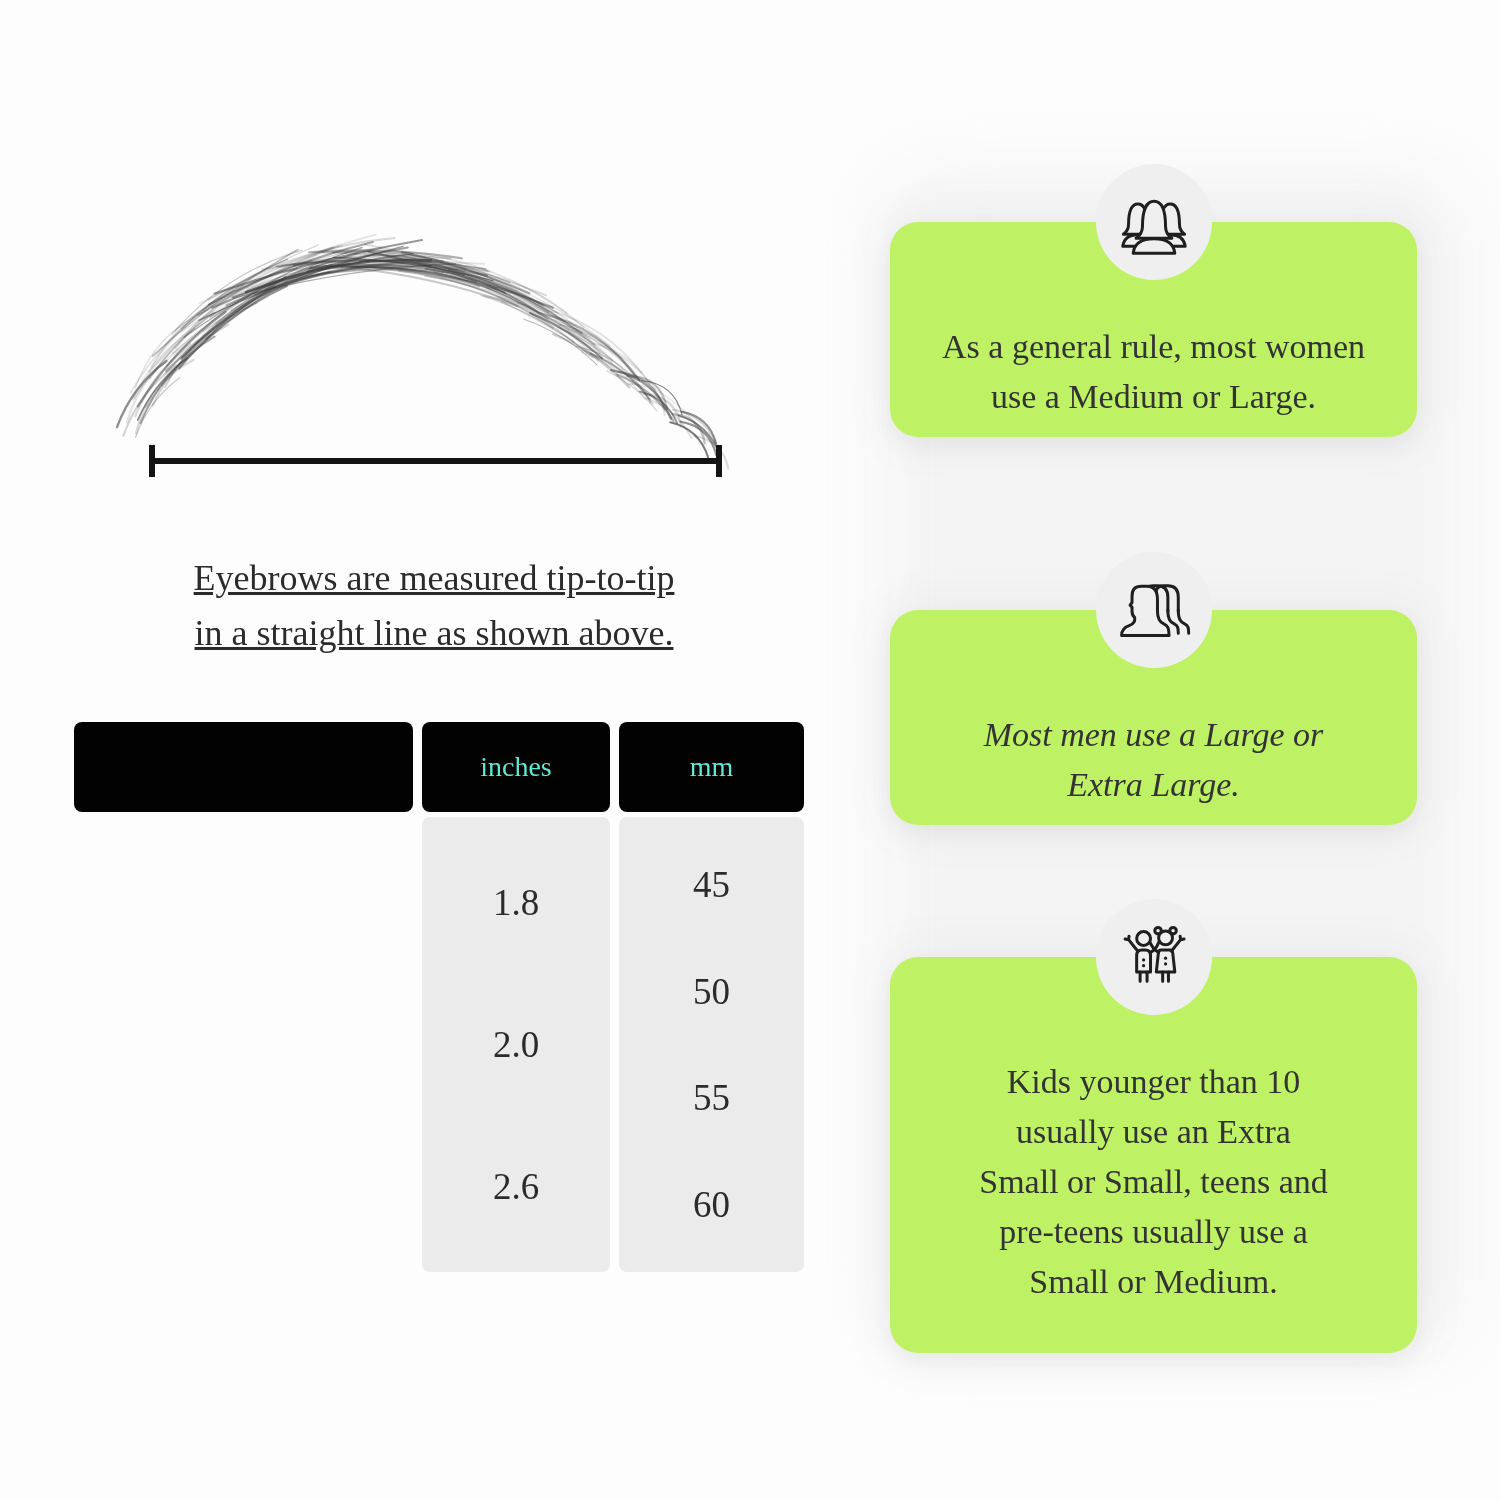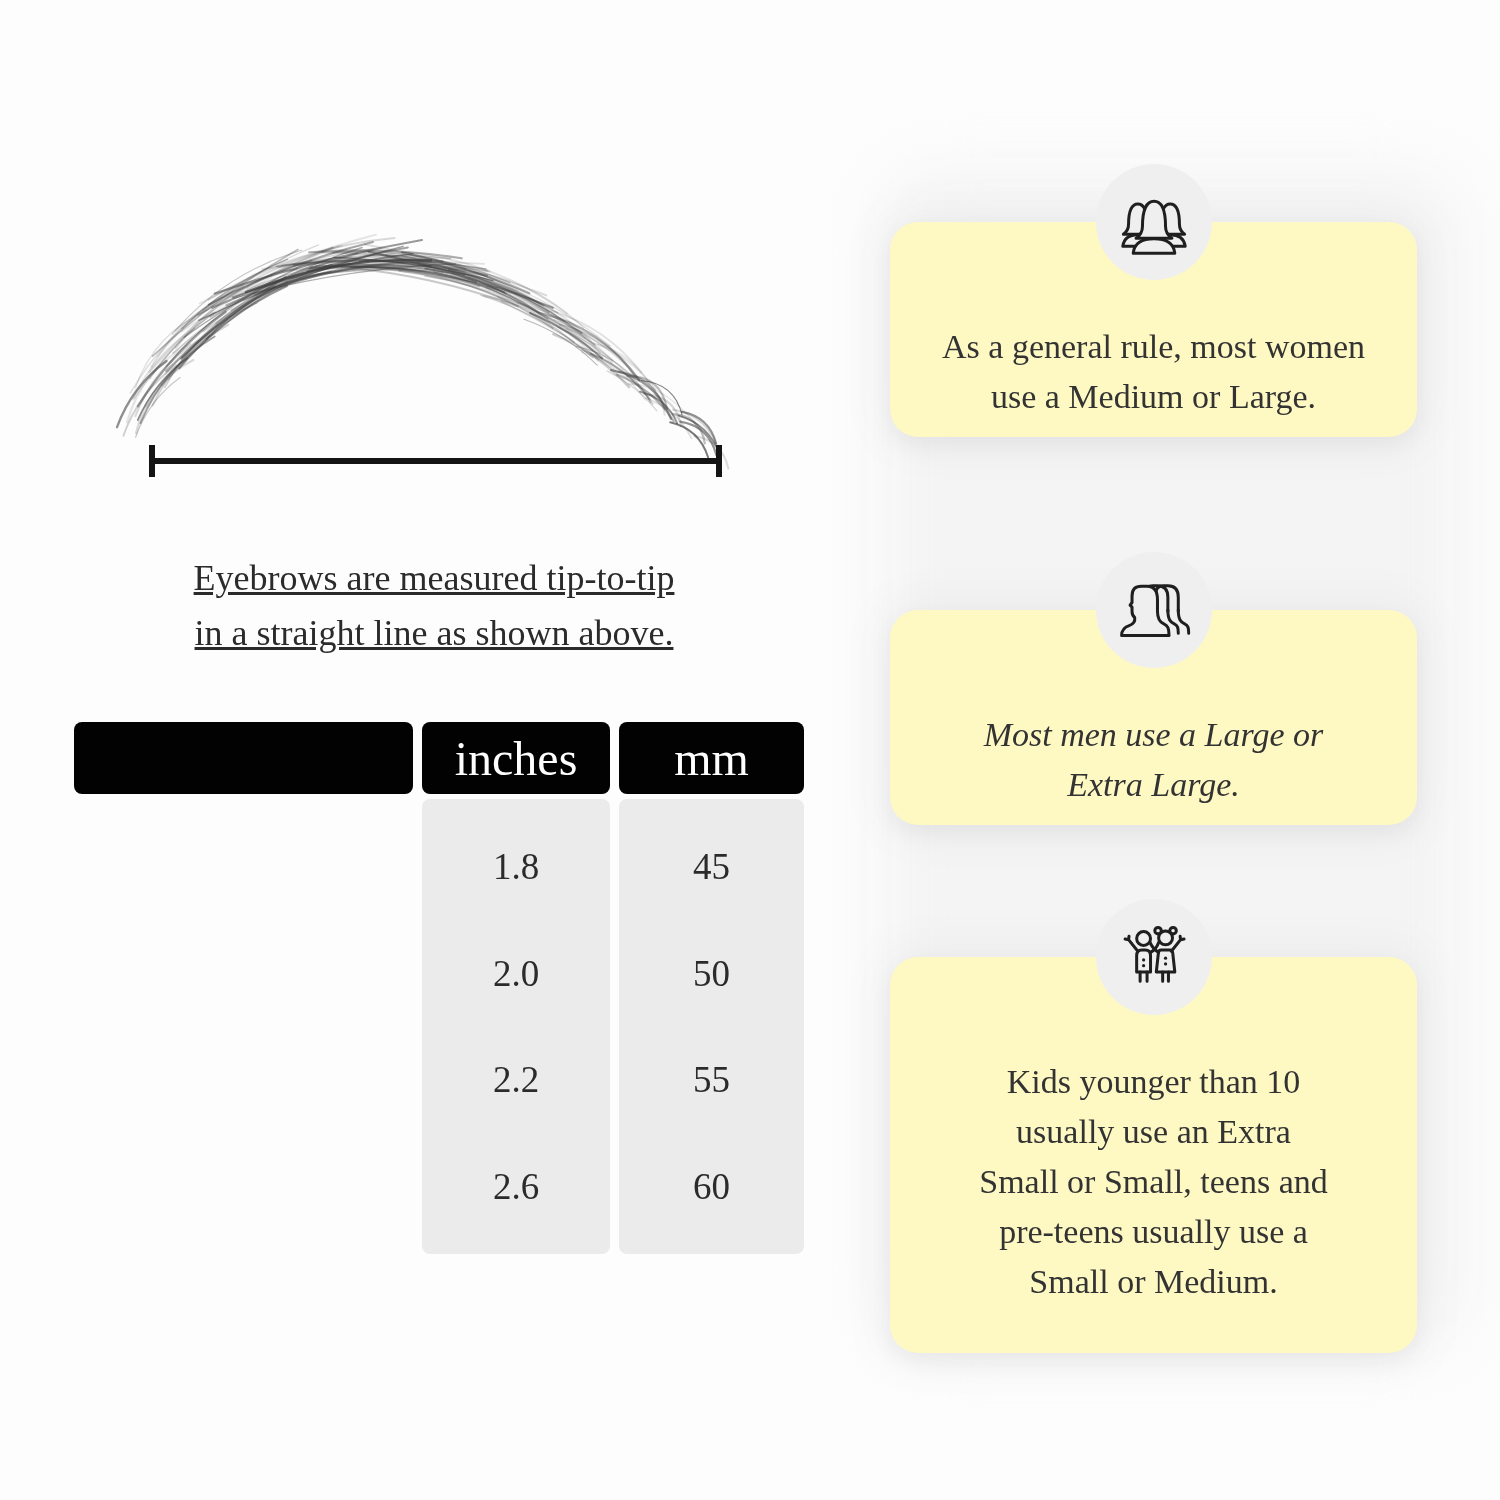--- a/index.html
+++ b/index.html
@@ -22,41 +22,41 @@
     font-size:36px;line-height:55px;text-align:center;
     white-space:pre-line;color:#2b2b2b;text-decoration:underline;
   }
 
   
   .size-table{
     left:74px;top:722px;width:730px;
     display:grid;grid-template-columns:339px 188px 185px;column-gap:9px;
   }
   .th{
-    height:72px;background:#020202;border-radius:8px;
-    color:#ffffff;font-size:48px;
+    height:90px;background:#020202;border-radius:8px;
+    color:#5eead4;font-size:28px;
     display:flex;align-items:center;justify-content:center;
     margin-bottom:5px;
   }
   .tbody{
     height:455px;background:#ebebeb;border-radius:8px;
     display:flex;flex-direction:column;
     padding:14px 0;box-sizing:border-box;
     font-size:37px;color:#2b2b2b;
   }
   .cell{flex:1;display:flex;align-items:center;justify-content:center;}
   .col-size .cell{justify-content:flex-start;padding-left:62px;}
 
   
   .cards-glow{
     left:880px;top:170px;width:586px;height:1180px;
     background:#f4f4f4;border-radius:60px;filter:blur(30px);
   }
   .card{
-    left:890px;width:527px;background:#fef9c3;border-radius:28px;
+    left:890px;width:527px;background:#bef264;border-radius:28px;
     box-shadow:0 8px 22px rgba(0,0,0,0.05),0 0 45px 18px rgba(0,0,0,0.028);
   }
   .card-1{top:222px;height:215px;}
   .card-2{top:610px;height:215px;font-style:italic;}
   .card-3{top:957px;height:396px;}
   .badge{
     position:absolute;left:50%;top:-58px;margin-left:-58px;
     width:116px;height:116px;border-radius:50%;background:#efefef;
     display:flex;align-items:center;justify-content:center;
   }
@@ -239,21 +239,20 @@
 
   <div>
     <div class="th"></div>
   </div>
 
   <div>
     <div class="th">inches</div>
     <div class="tbody">
       <div class="cell">1.8</div>
       <div class="cell">2.0</div>
-      <div class="cell">2.2</div>
       <div class="cell">2.6</div>
     </div>
   </div>
 
   <div>
     <div class="th">mm</div>
     <div class="tbody">
       <div class="cell">45</div>
       <div class="cell">50</div>
       <div class="cell">55</div>

